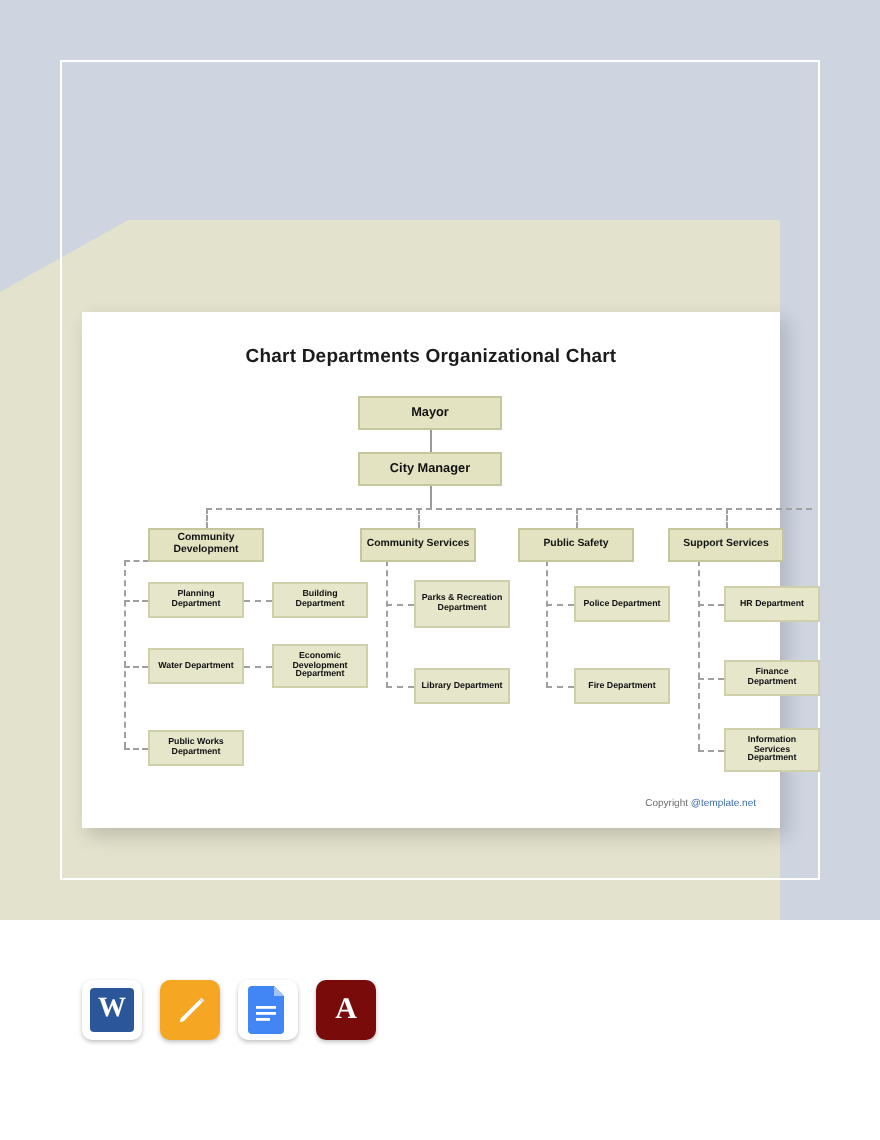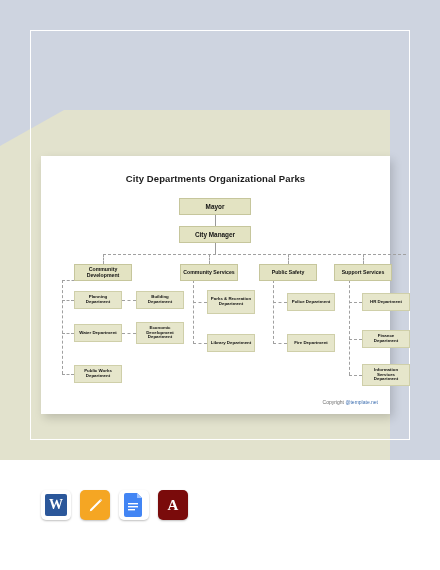--- a/index.html
+++ b/index.html
@@ -83,21 +83,21 @@
 
   <div class="bg-top"></div>
   <div class="bg-mid"></div>
   <div class="bg-beige-left"></div>
   <div class="bg-diag"></div>
   <div class="bg-bottom"></div>
   <div class="frame"></div>
 
   <div class="card">
 
-    <div class="card-title">City Departments Organizational Parks</div>
+    <div class="card-title">Chart Departments Organizational Chart</div>
 
     <div class="ln lnv" style="left:174px;top:59px;height:11px;"></div>
 
     <div class="ln lnv" style="left:174px;top:87px;height:11px;"></div>
 
     <div class="ln dash-h" style="left:62px;top:98px;width:303px;"></div>
 
     <div class="ln dash-v" style="left:62px;top:98px;height:10px;"></div>
     <div class="ln dash-v" style="left:168px;top:98px;height:10px;"></div>
     <div class="ln dash-v" style="left:247px;top:98px;height:10px;"></div>

